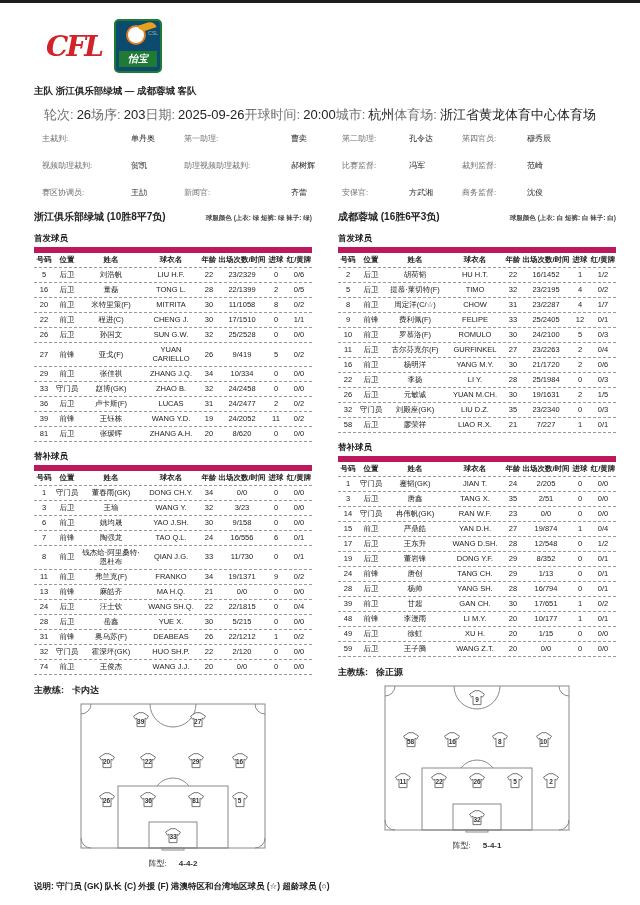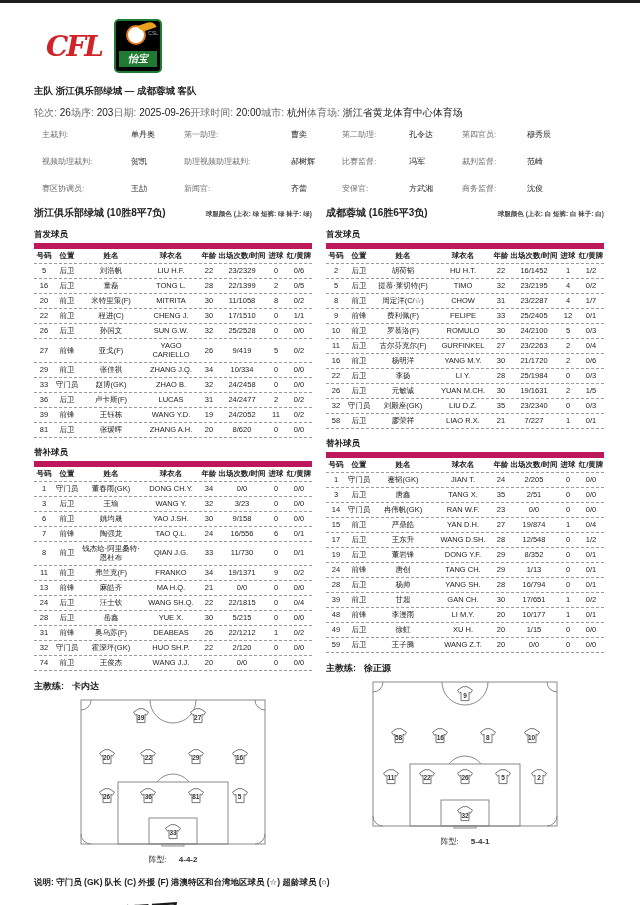--- a/index.html
+++ b/index.html
@@ -4,34 +4,34 @@
 <style>
   html,body{margin:0;padding:0;background:#ffffff;}
   body{width:640px;height:905px;overflow:hidden;font-family:"Liberation Sans","DejaVu Sans",sans-serif;color:#222;border-top:3px solid #1d1d1d;box-sizing:border-box;}
   .page{padding:6px 34px 0 34px;}
   
   .hdr{display:flex;align-items:center;margin-top:10px;}
   .cfl-logo{width:80px;text-align:center;color:#d2232a;font-weight:bold;font-style:italic;font-size:28px;letter-spacing:-2px;font-family:"DejaVu Serif",serif;}
   .titles{flex:1;text-align:center;}
   .title{font-size:17px;font-weight:bold;}
   .subtitle{font-size:14px;font-weight:bold;margin-top:7px;}
-  .yibao-logo{width:48px;height:54px;border:2px solid #1f7a33;border-radius:5px;background:#000000;position:relative;box-sizing:border-box;overflow:hidden;}
+  .yibao-logo{width:48px;height:54px;border:2px solid #1f7a33;border-radius:5px;background:#0c4a6e;position:relative;box-sizing:border-box;overflow:hidden;}
   .yibao-ball{position:absolute;top:4px;left:10px;width:16px;height:16px;border-radius:50%;border:2px solid #e07b1f;background:#fff;}
   .yibao-swoosh{position:absolute;top:2px;left:22px;width:18px;height:7px;background:#e8a01f;border-radius:0 8px 0 8px;transform:rotate(-18deg);}
   .yibao-csl{position:absolute;top:9px;right:2px;font-size:5px;color:#9ab5a0;}
   .yibao-band{position:absolute;bottom:4px;left:3px;right:3px;height:16px;background:#1f7a33;color:#fff;font-weight:bold;font-size:10px;text-align:center;line-height:16px;font-style:italic;}
   
   .teamsline{font-weight:bold;font-size:9.5px;margin:12px 0 8px 0;}
-  .inforow{display:flex;justify-content:flex-start;font-size:10px;}
+  .inforow{display:flex;justify-content:center;font-size:13px;}
   .inforow .pair{white-space:nowrap;}
   .lab{color:#707070;}
   .val{color:#222;margin-left:3px;}
   .officials{display:grid;grid-template-columns:86px 56px 104px 54px 64px 56px 62px 52px;row-gap:16px;font-size:8px;margin-top:9px;margin-left:8px;}
   
-  .cols{display:flex;gap:14px;margin-top:12px;}
+  .cols{display:flex;gap:26px;margin-top:12px;}
   .col{width:278px;}
   .teamhdr{display:flex;justify-content:space-between;align-items:baseline;}
   .teamname{font-size:10px;font-weight:bold;white-space:nowrap;}
   .kit{font-size:6.5px;font-weight:bold;color:#444;white-space:nowrap;}
   .sec-title{font-size:8.5px;font-weight:bold;margin:9px 0 2px 0;}
   .ptable{font-size:7.5px;}
   .trow{display:grid;grid-template-columns:20px 26px 62px 58px 18px 48px 20px 26px;border-bottom:1px dashed #9a9a9a;align-items:center;text-align:center;padding:2px 0;min-height:10px;line-height:1.25;}
   .trow.thead{font-weight:bold;border-top:6px solid #be185d;}
   .coachline{font-size:9px;font-weight:bold;margin:9px 0 2px 0;}
   .coachline .cname{margin-left:8px;}
@@ -170,21 +170,21 @@
             <span>SUN G.W.</span>
             <span>32</span>
             <span>25/2528</span>
             <span>0</span>
             <span>0/0</span>
           </div>
           <div class="trow">
             <span>27</span>
             <span>前锋</span>
             <span>亚戈(F)</span>
-            <span>YAGO CARIELLO</span>
+            <span>YUAN CARIELLO</span>
             <span>26</span>
             <span>9/419</span>
             <span>5</span>
             <span>0/2</span>
           </div>
           <div class="trow">
             <span>29</span>
             <span>前卫</span>
             <span>张佳祺</span>
             <span>ZHANG J.Q.</span>

